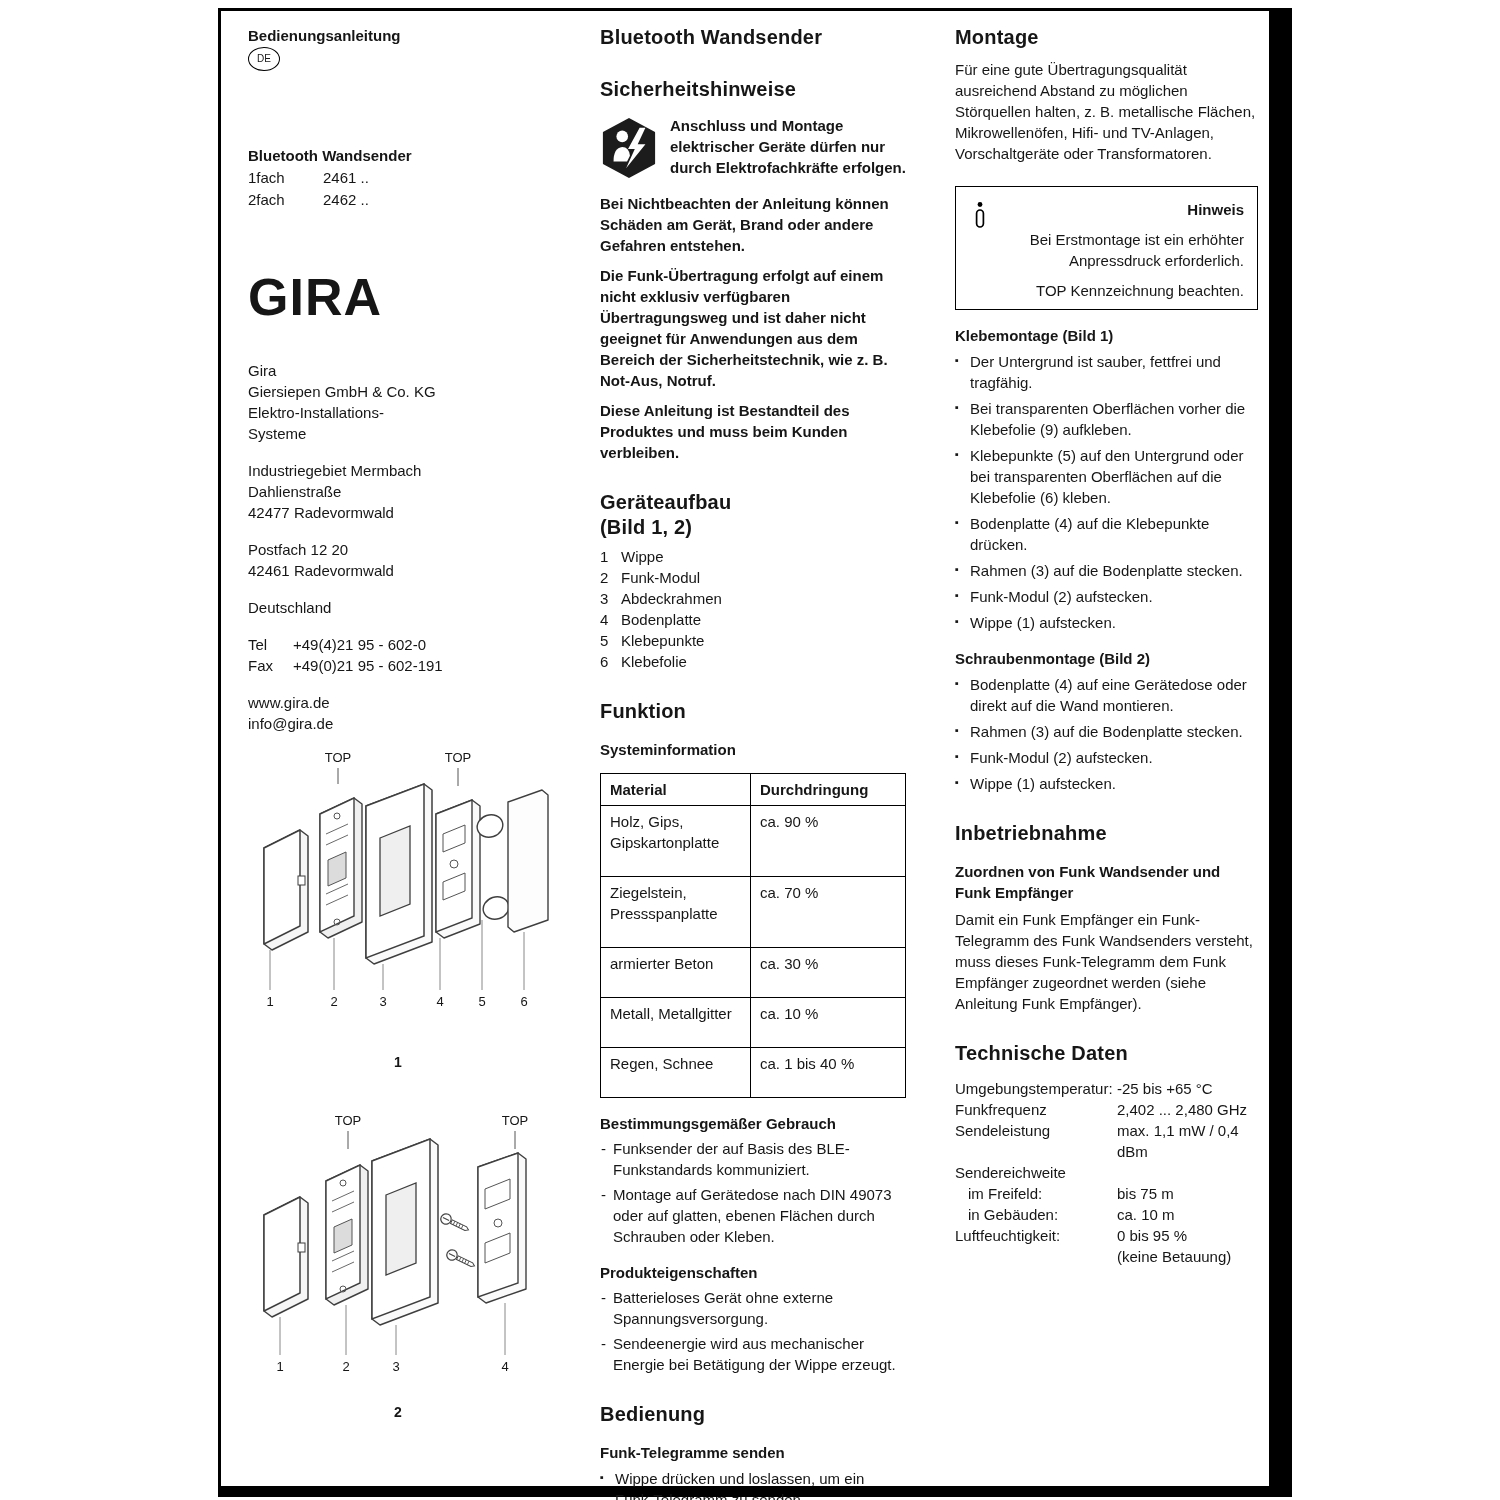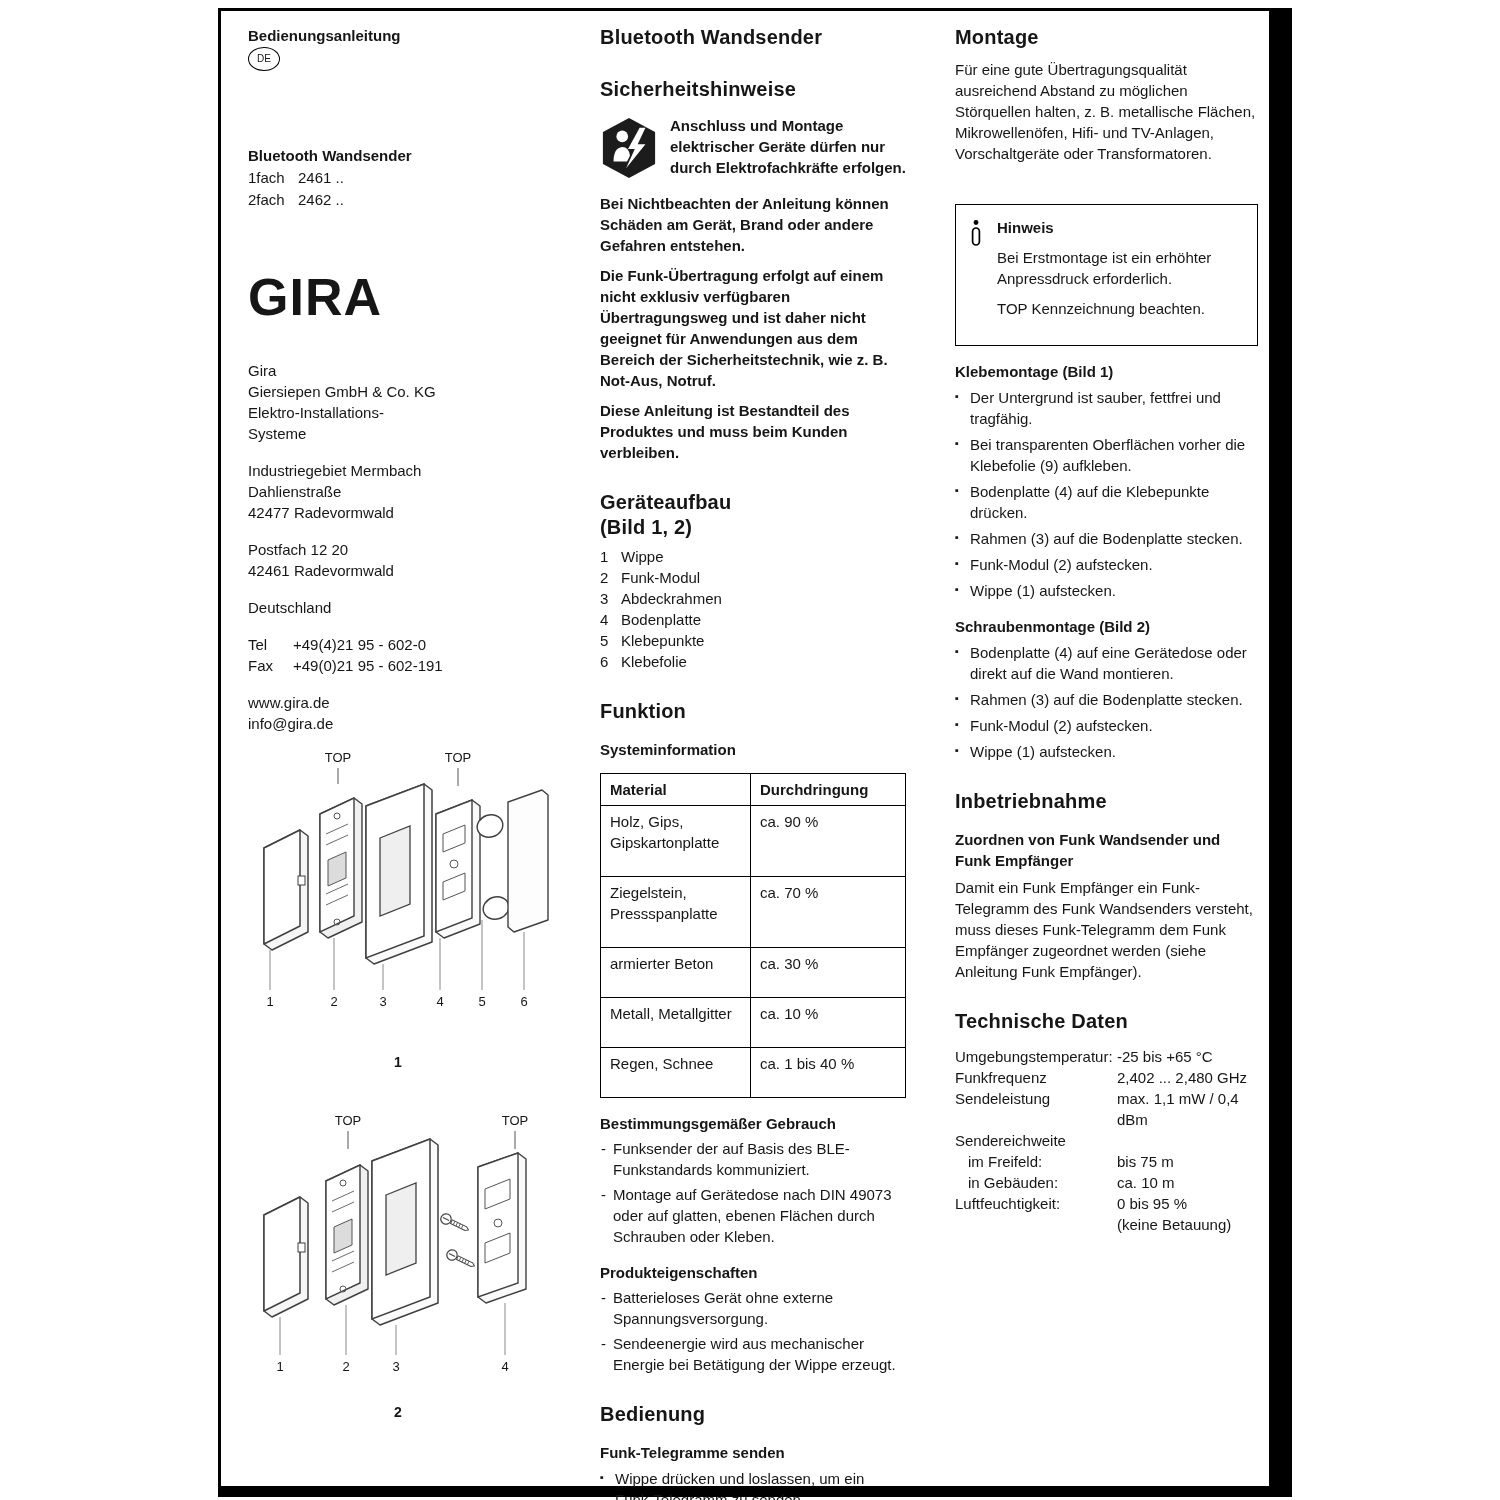--- a/index.html
+++ b/index.html
@@ -25,21 +25,21 @@
   .bold { font-weight:bold; }
   p { margin-top:9px; }
   .mt-sec  { margin-top:27px; }
   .mt-sub  { margin-top:15px; }
   .mt-xs   { margin-top:6px; }
 
   
   .de-badge { display:inline-block; margin-top:0; border:1.7px solid #000; border-radius:50%;
               padding:1px 8px 2px; font-size:10px; line-height:19px; }
   .product-title { margin-top:74px; }
-  .variant-row { display:flex; margin-top:1px; }
+  .variant-row { display:flex; margin-top:1px;gap:25px; }
   .vlabel { width:50px; flex:none; }
   .gira-logo { margin-top:60px; font-size:52px; line-height:54px; font-weight:bold; letter-spacing:1px; }
   .block { margin-top:16px; }
   .block div { margin-top:0; }
   .company-block { margin-top:36px; }
   .contact-row { display:flex; }
   .contact-label { width:45px; flex:none; }
 
   
   .figure { position:absolute; }
@@ -61,21 +61,21 @@
     padding:5px 9px 23px; font-size:15px; line-height:21px;
   }
   .mat-table th { font-weight:bold; padding-bottom:5px; }
   .c-material { width:150px; }
   .dash-item { position:relative; padding-left:13px; margin-top:4px; }
   .dash-item::before { content:"-"; position:absolute; left:1px; top:0; }
   .sq-item { position:relative; padding-left:15px; margin-top:5px; }
   .sq-item::before { content:"▪"; position:absolute; left:0; top:-1px; font-size:11px; }
 
   
-  .hinweis-box { border:1.6px solid #000; margin-top:40px; padding:12px 13px 26px; }
+  .hinweis-box { border:1.6px solid #000; margin-top:22px; padding:12px 13px 8px;text-align:right; }
   .hinweis-grid { display:flex; gap:10px; }
   .hinweis-icon { flex:none; width:18px; padding-top:1px; }
   .hinweis-body { flex:1; }
   .hinweis-body p:first-child { margin-top:5px; }
   .tech { margin-top:12px; }
   .tech-row { display:flex; }
   .tech-label { width:162px; flex:none; }
   .tech-label.indent { padding-left:13px; }
   .tech-value { flex:1; }
 </style>
@@ -369,20 +369,21 @@
         <div class="bold">Hinweis</div>
         <p>Bei Erstmontage ist ein erhöhter Anpressdruck erforderlich.</p>
         <p>TOP Kennzeichnung beachten.</p>
       </div>
     </div>
   </div>
 
   <div class="sub mt-sub">Klebemontage (Bild 1)</div>
   <div class="sq-item">Der Untergrund ist sauber, fettfrei und tragfähig.</div>
   <div class="sq-item">Bei transparenten Oberflächen vorher die Klebefolie (9) aufkleben.</div>
+  <div class="sq-item">Klebepunkte (5) auf den Untergrund oder bei transparenten Oberflächen auf die Klebefolie (6) kleben.</div>
   <div class="sq-item">Bodenplatte (4) auf die Klebepunkte drücken.</div>
   <div class="sq-item">Rahmen (3) auf die Bodenplatte stecken.</div>
   <div class="sq-item">Funk-Modul (2) aufstecken.</div>
   <div class="sq-item">Wippe (1) aufstecken.</div>
 
   <div class="sub mt-sub">Schraubenmontage (Bild 2)</div>
   <div class="sq-item">Bodenplatte (4) auf eine Gerätedose oder direkt auf die Wand montieren.</div>
   <div class="sq-item">Rahmen (3) auf die Bodenplatte stecken.</div>
   <div class="sq-item">Funk-Modul (2) aufstecken.</div>
   <div class="sq-item">Wippe (1) aufstecken.</div>

